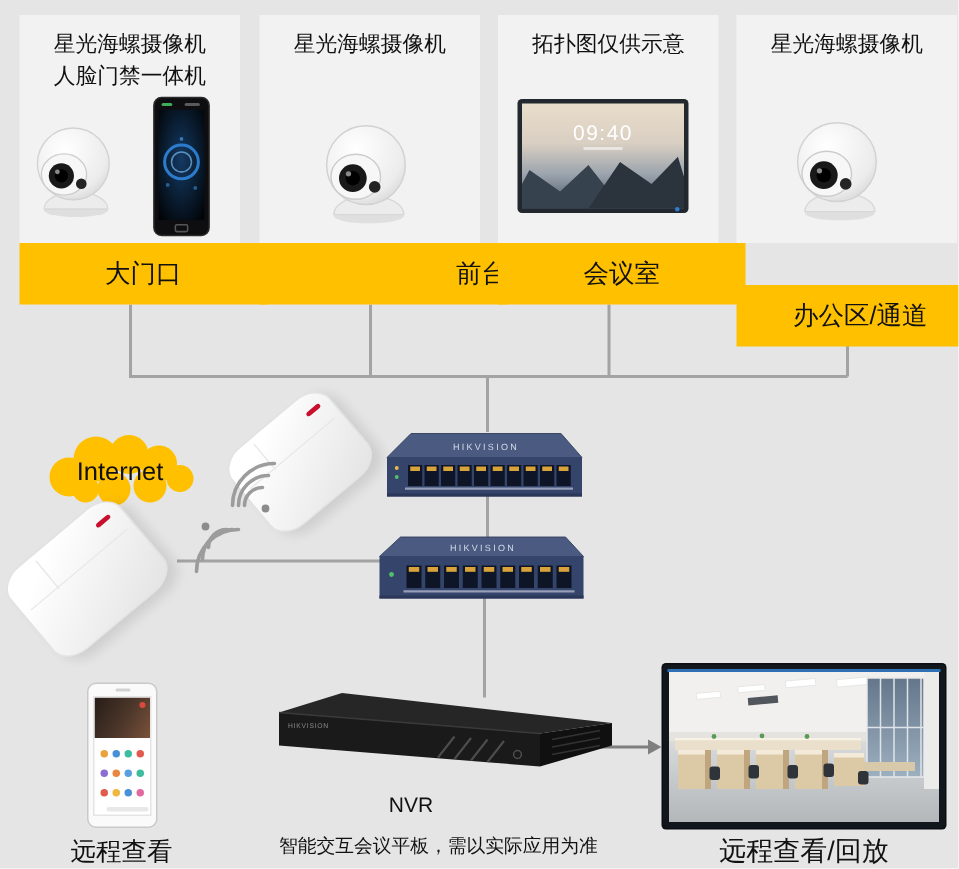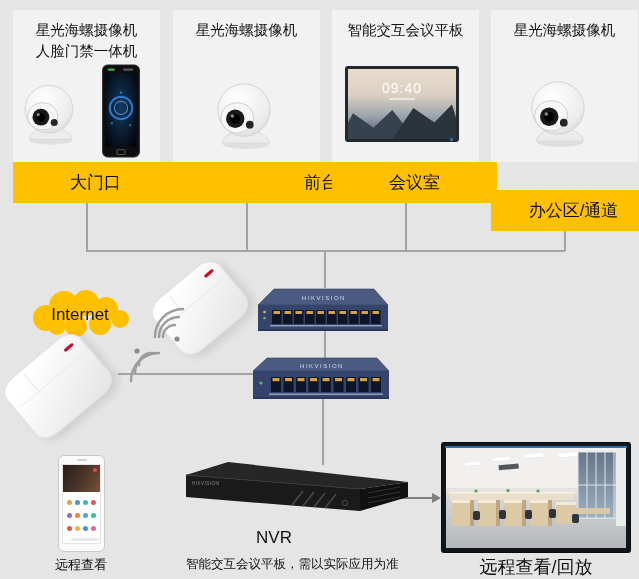--- a/index.html
+++ b/index.html
@@ -36,21 +36,21 @@
          border:1px solid #c9c9c9;border-radius:6px;}
   .phone .speaker{position:absolute;top:3px;left:18px;width:10px;height:2px;border-radius:1px;background:#d2d2d2;}
   .phone .screen{position:absolute;left:3px;top:8px;right:3px;bottom:7px;background:#fff;border:1px solid #e4e4e4;overflow:hidden;}
   .phone .banner{position:absolute;left:0;top:0;width:100%;height:27px;
                  background:linear-gradient(120deg,#271d18 0%,#4d372a 55%,#7a523a 100%);}
   .phone .banner .reddot{position:absolute;right:3px;top:3px;width:4px;height:4px;border-radius:50%;background:#d84a3f;}
   .phone .grid{position:absolute;left:2px;top:31px;right:2px;bottom:8px;display:grid;
                grid-template-columns:repeat(4,1fr);align-items:center;justify-items:center;}
   .phone .appdot{width:5px;height:5px;border-radius:50%;}
   .phone .homebar{position:absolute;left:8px;bottom:2px;width:28px;height:3px;border-radius:2px;background:#e8e8e8;}
-  .caption{position:absolute;font-size:13px;color:#111;text-align:center;}
+  .caption{position:absolute;font-size:17px;color:#111;text-align:center;}
   .disclaimer{position:absolute;font-size:12.5px;color:#111;white-space:nowrap;}
   
   .meet-frame{position:absolute;background:#23282e;border-radius:3px;padding:3px;}
   .meet-photo{position:relative;width:100%;height:100%;overflow:hidden;
               background:linear-gradient(180deg,#e9ddcb 0%,#d9cfc2 38%,#9aa3ad 68%,#46525f 100%);}
   .meet-photo .mtn1{position:absolute;left:-8%;bottom:0;width:70%;height:46%;background:#37424f;
                     clip-path:polygon(0 100%,18% 20%,45% 65%,70% 10%,100% 100%);}
   .meet-photo .mtn2{position:absolute;right:-6%;bottom:0;width:65%;height:52%;background:#2b333d;
                     clip-path:polygon(0 100%,30% 15%,60% 55%,85% 5%,100% 100%);}
   .meet-photo .time{position:absolute;top:16%;width:100%;text-align:center;color:#fff;
@@ -137,21 +137,21 @@
         <circle cx="27" cy="46" r="5" fill="#000"></circle>
       <circle cx="24" cy="43" r="1.8" fill="#8a8a8a"></circle>
       <circle cx="42" cy="52" r="4" fill="#242424"></circle>
     </svg>
   </div>
   <div class="card-label" style="left:173px;justify-content:flex-end;">
       <span>前台</span>
     </div>
 
   <div class="card-panel" style="left:332px;">
-    <div class="card-title">智能交互会议平板</div>
+    <div class="card-title">拓扑图仅供示意</div>
     <div class="meet-frame" style="left:13px;top:56px;width:114px;height:76px;">
       <div class="meet-photo">
         <div class="mtn1"></div>
         <div class="mtn2"></div>
         <div class="time">09:40</div>
         <div class="subline"></div>
       </div>
       <div class="meet-led"></div>
     </div>
   </div>
@@ -296,21 +296,21 @@
     <line x1="10" y1="22" x2="184" y2="36" stroke="#3a3a3a" stroke-width="1"></line>
     <text x="16" y="32" font-size="4.5" fill="#8a8a8a" letter-spacing="0.5">HIKVISION</text>
     <g stroke="#4d4d4d" stroke-width="1.4">
       <line x1="116" y1="52" x2="127" y2="38"></line>
         <line x1="127" y1="53" x2="138" y2="39"></line>
       <line x1="138" y1="54" x2="149" y2="40"></line>
         <line x1="149" y1="55" x2="160" y2="41"></line>
     </g>
     <circle cx="169" cy="50" r="2.6" fill="none" stroke="#4d4d4d" stroke-width="1"></circle>
   </svg>
-  <div class="caption" style="left:234px;top:528px;width:80px;font-size:17px;">NVR</div>
+  <div class="caption" style="left:234px;top:528px;width:80px;font-size:14px;">NVR</div>
   <div class="disclaimer" style="left:186px;top:556px;">智能交互会议平板，需以实际应用为准</div>
 
   <div class="monitor">
     <div class="blue-edge"></div>
     <div class="photo">
       <svg width="100%" height="100%" viewBox="0 0 180 100" preserveAspectRatio="none">
         <defs>
           <linearGradient id="winG" x1="0" y1="0" x2="0" y2="1">
               <stop offset="0%" stop-color="#64768a"></stop>
               <stop offset="100%" stop-color="#9db0c0"></stop>

